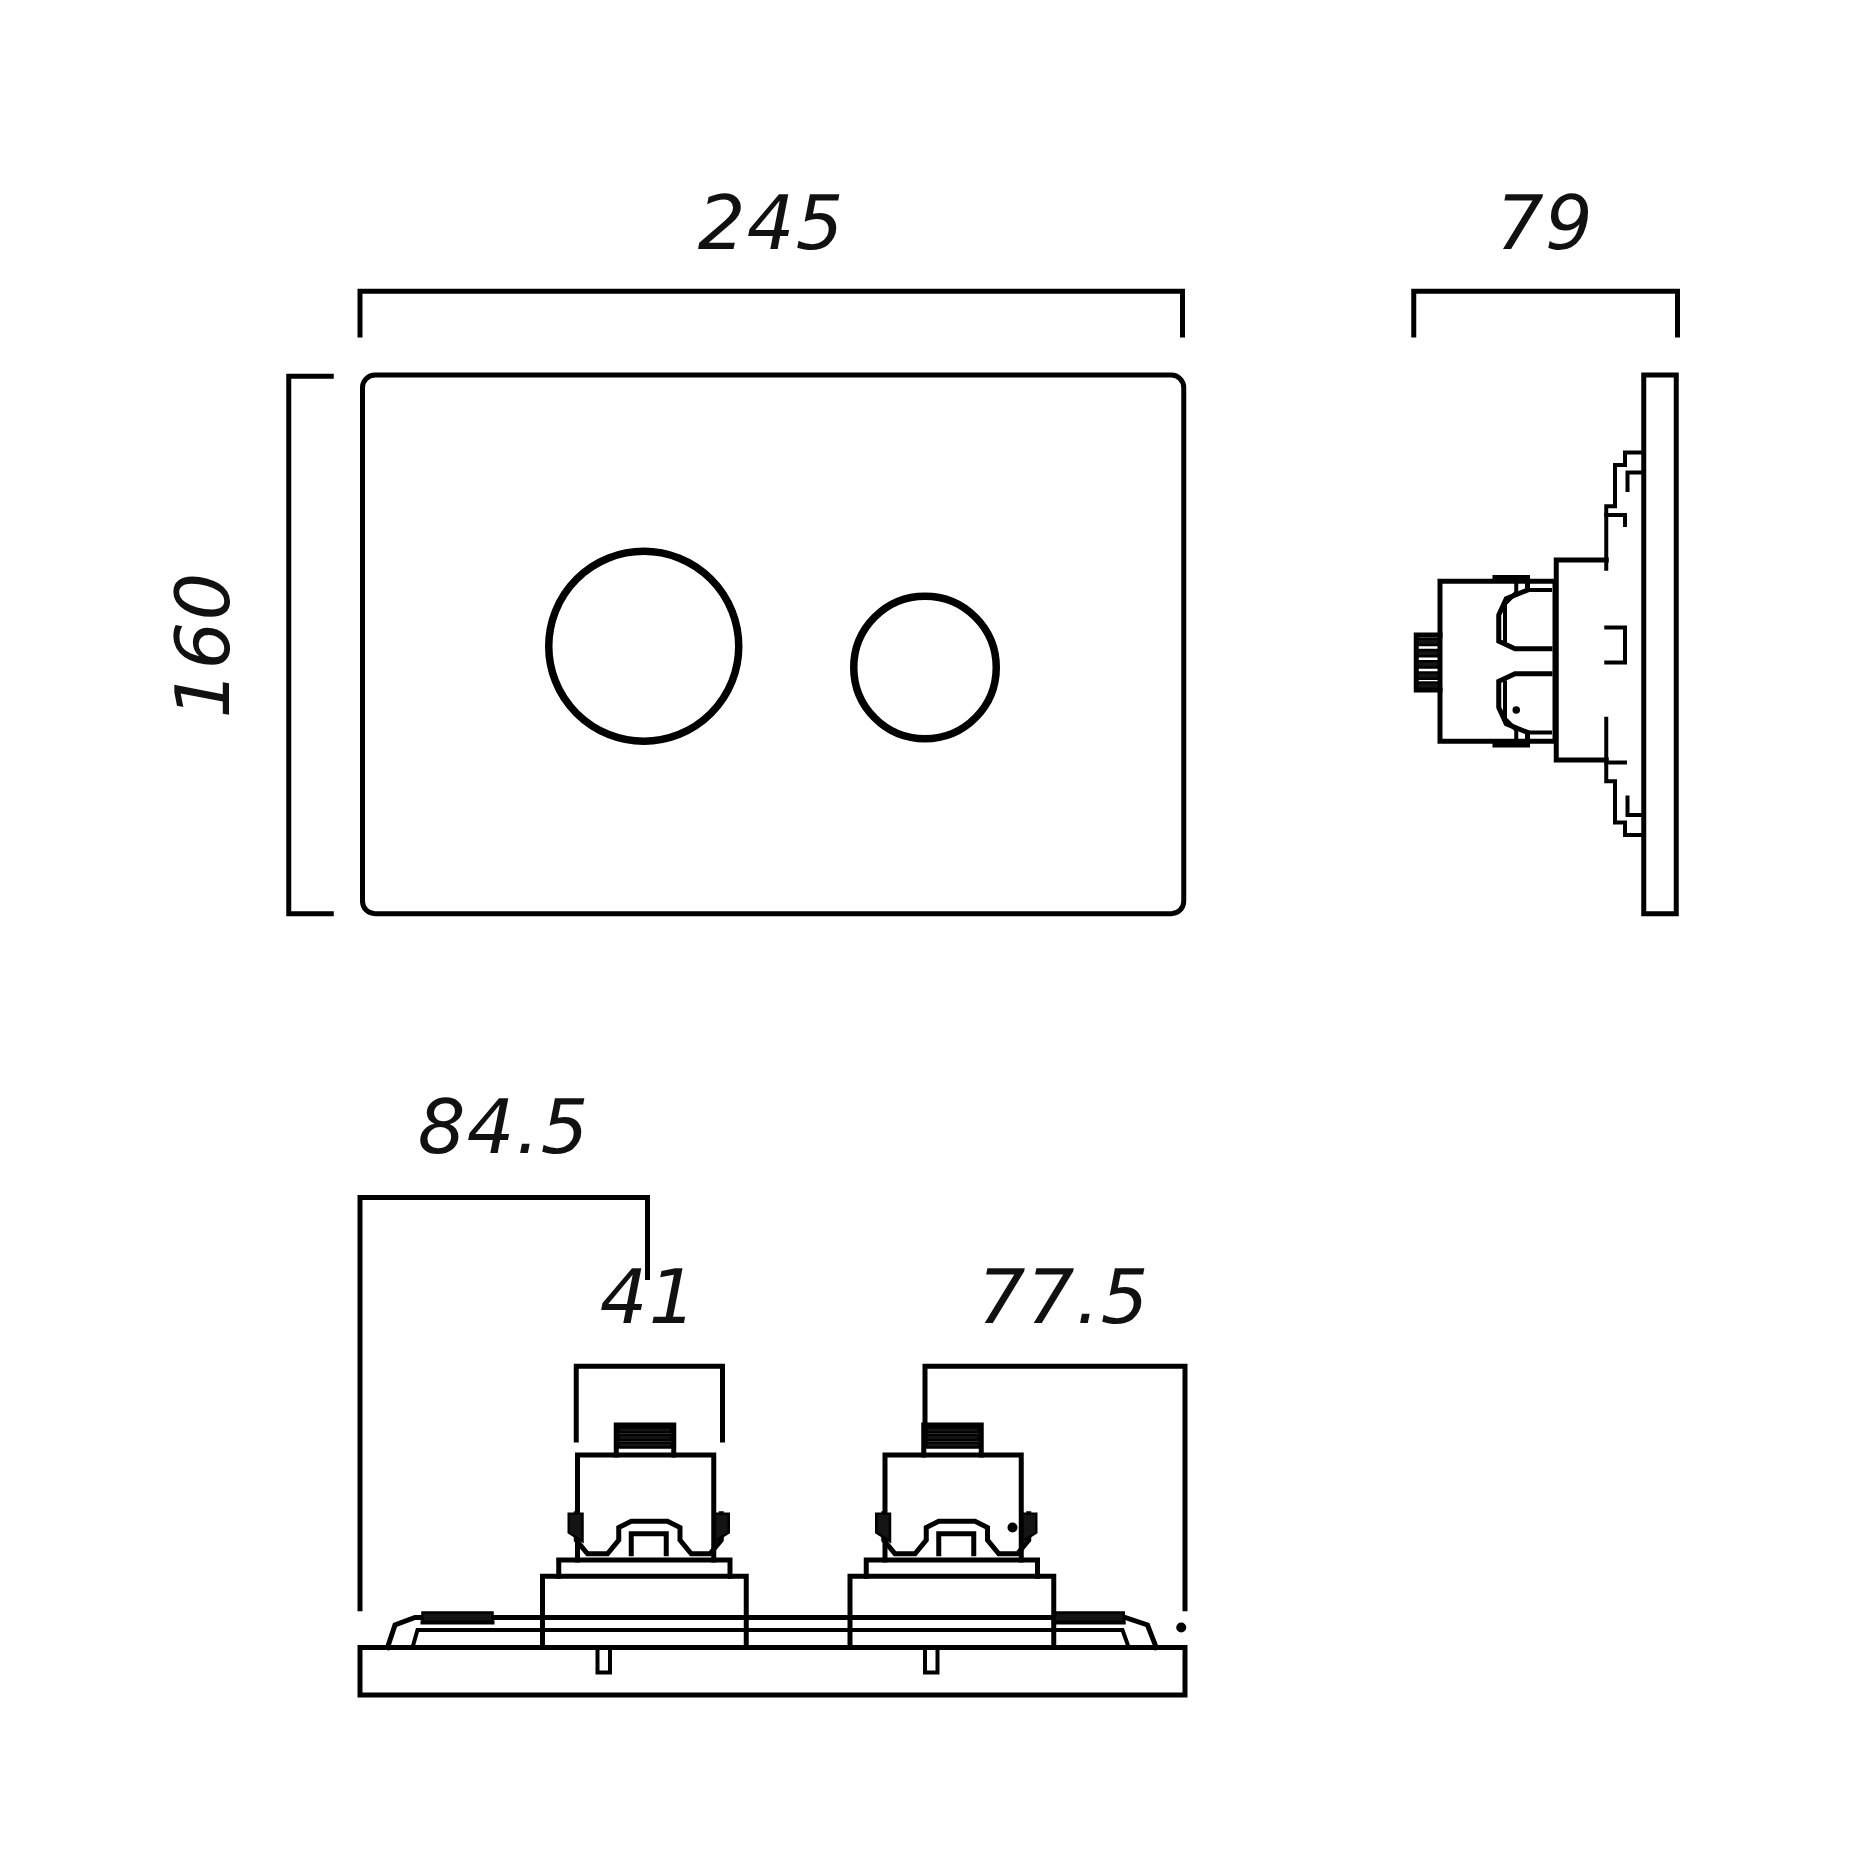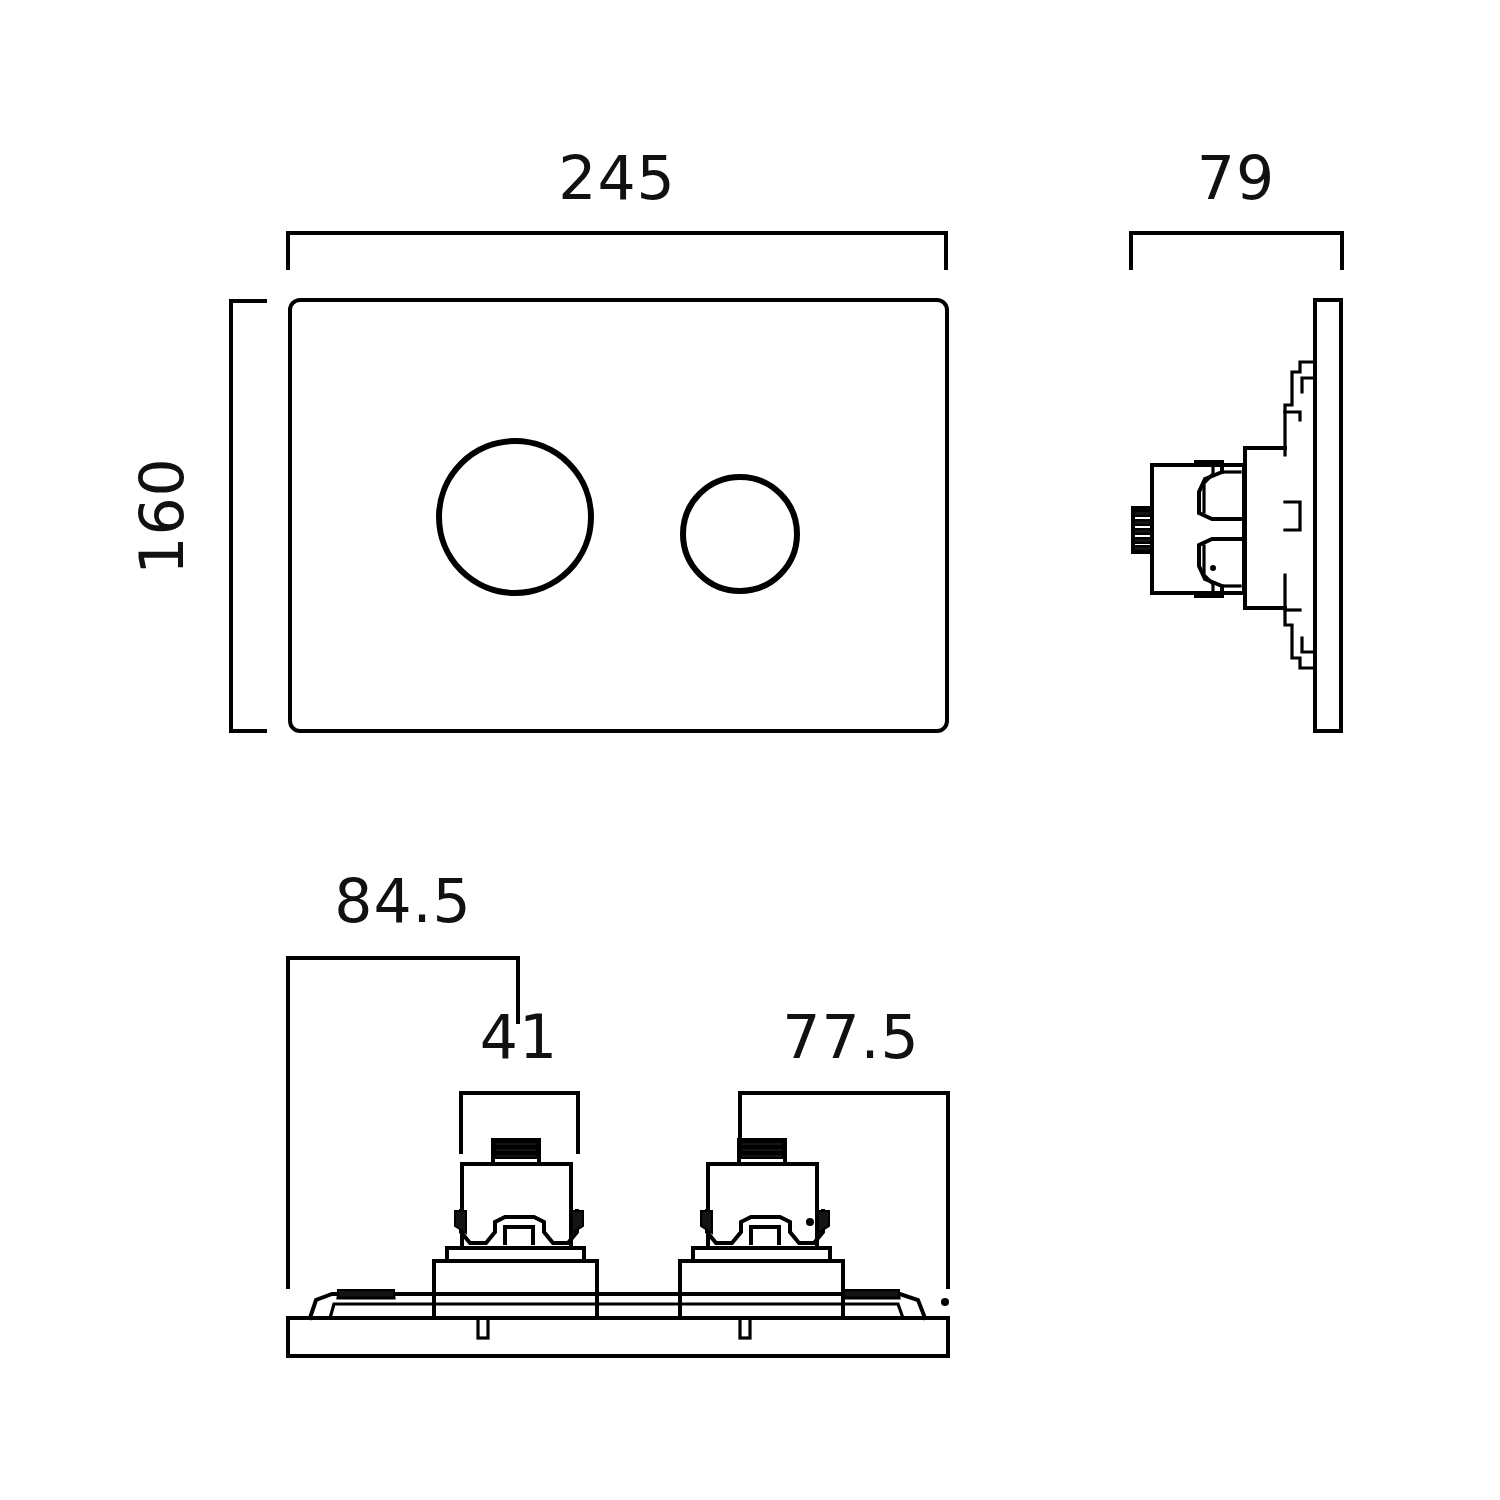--- a/index.html
+++ b/index.html
@@ -10,20 +10,21 @@
   body {
     width: 1500px;
     height: 1500px;
     font-family: "Liberation Sans", sans-serif;
     overflow: hidden;
   }
   #drawing-root {
     position: relative;
     width: 1500px;
     height: 1206px;
+    font-style: italic;
   }
   svg.drawing {
     position: absolute;
     top: 0;
     left: 0;
     width: 1500px;
     height: 1500px;
     display: block;
   }
   .ln {

